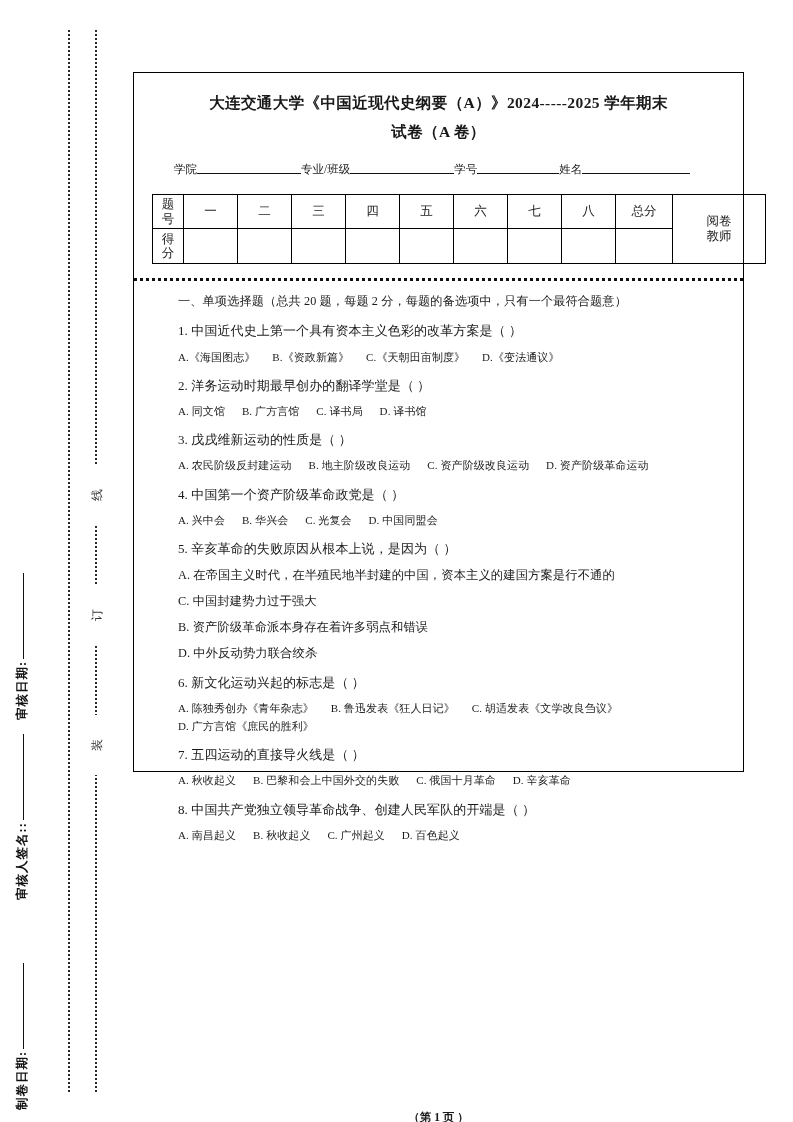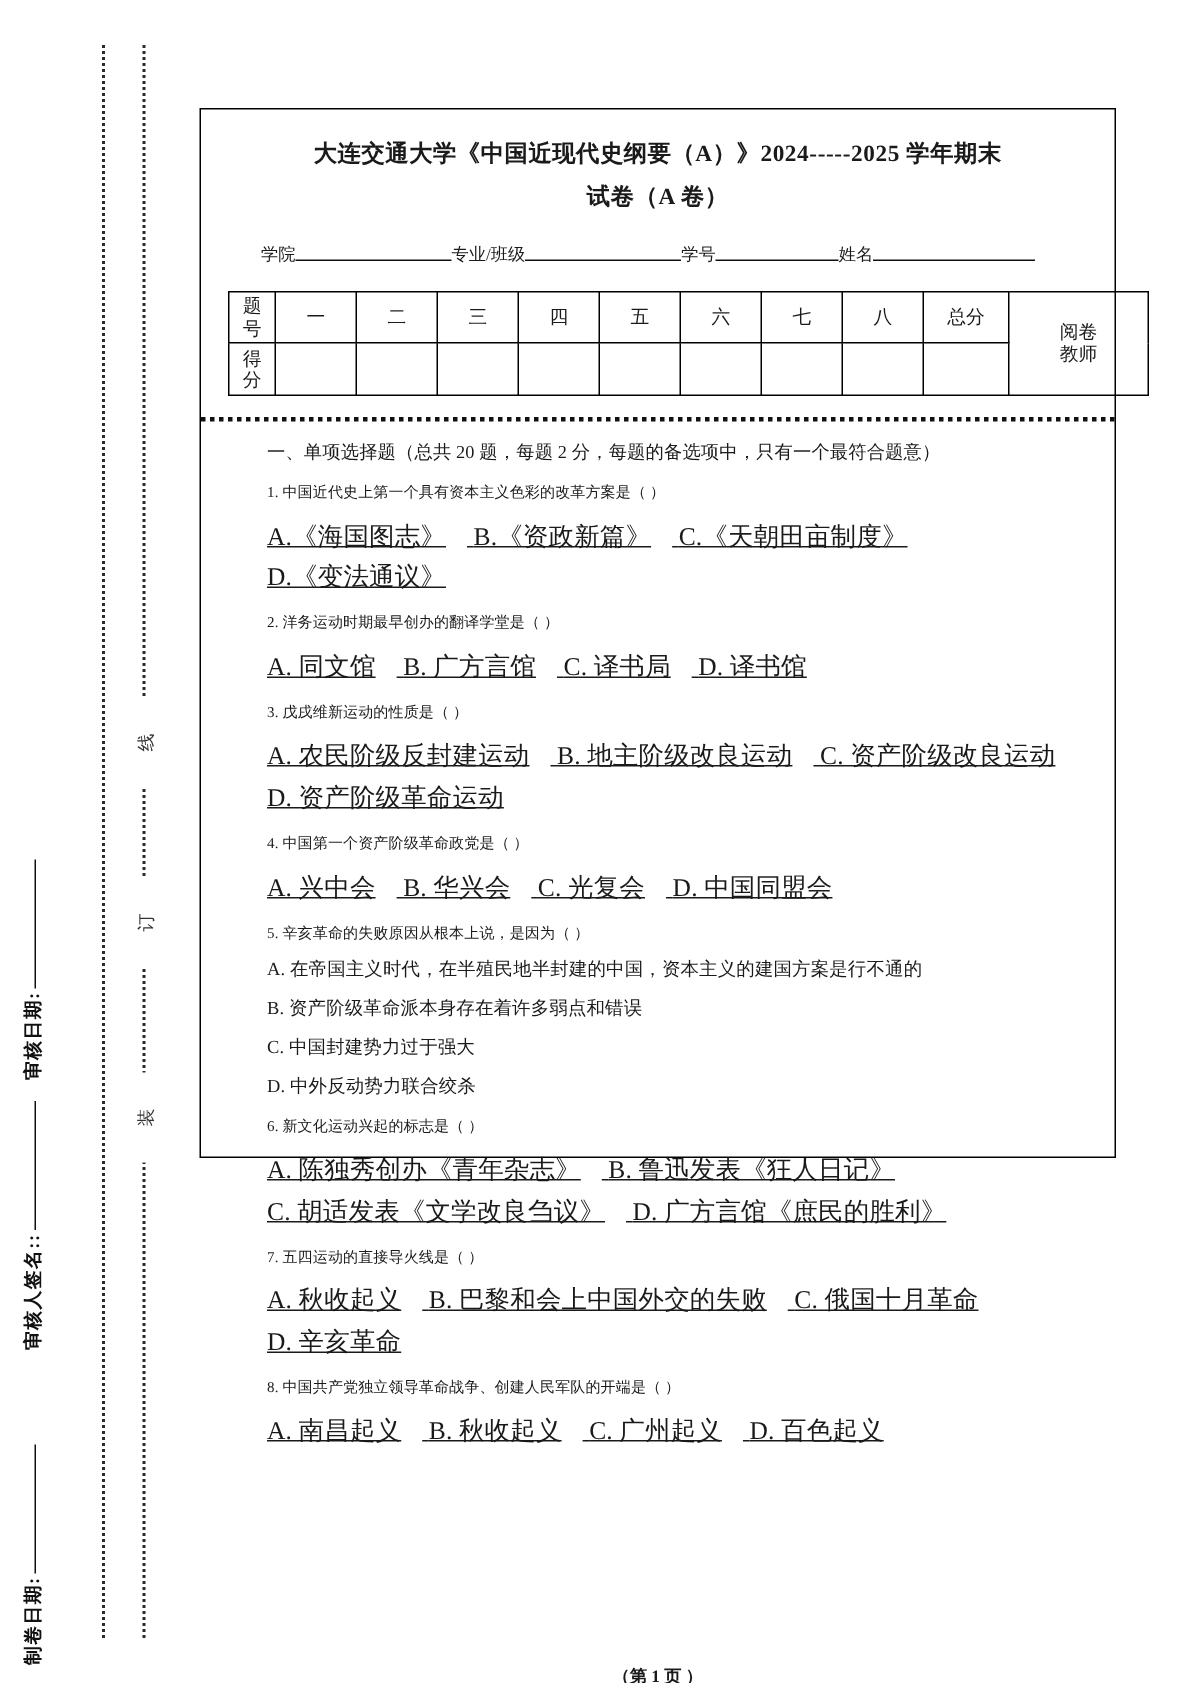--- a/index.html
+++ b/index.html
@@ -156,30 +156,29 @@
   .section-head {
     font-size: 12.2px;
     line-height: 1.5;
     margin-bottom: 11px;
     letter-spacing: 0.1px;
   }
   .q {
     margin-bottom: 9.5px;
   }
   .q-stem {
-    font-size: 10px;
+    font-size: 13px;
     line-height: 1.55;
     margin-bottom: 7px;
     letter-spacing: 0.1px;
   }
   .q-opts-inline {
-    font-size: 17px;
+    font-size: 11px;
     line-height: 1.62;
     letter-spacing: 0.1px;
-    text-decoration: underline;
   }
   .q-opts-inline .opt { margin-right: 14px; white-space: nowrap; }
   .q-opts-inline .opt.wrap { white-space: normal; }
   .q-opts-block .opt {
     font-size: 12.3px;
     line-height: 1.55;
     margin-bottom: 7px;
     letter-spacing: 0.1px;
   }
   .q-opts-block .opt:last-child { margin-bottom: 0; }
@@ -306,22 +305,22 @@
         <span class="opt">B. 华兴会</span>
         <span class="opt">C. 光复会</span>
         <span class="opt">D. 中国同盟会</span>
       </div>
     </div>
 
     <div class="q">
       <div class="q-stem">5. 辛亥革命的失败原因从根本上说，是因为（   ）</div>
       <div class="q-opts-block">
         <div class="opt">A. 在帝国主义时代，在半殖民地半封建的中国，资本主义的建国方案是行不通的</div>
+        <div class="opt">C. 中国封建势力过于强大</div>
         <div class="opt">B. 资产阶级革命派本身存在着许多弱点和错误</div>
-        <div class="opt">C. 中国封建势力过于强大</div>
         <div class="opt">D. 中外反动势力联合绞杀</div>
       </div>
     </div>
 
     <div class="q">
       <div class="q-stem">6. 新文化运动兴起的标志是（   ）</div>
       <div class="q-opts-inline">
         <span class="opt">A. 陈独秀创办《青年杂志》</span>
         <span class="opt">B. 鲁迅发表《狂人日记》</span>
         <span class="opt">C. 胡适发表《文学改良刍议》</span>

